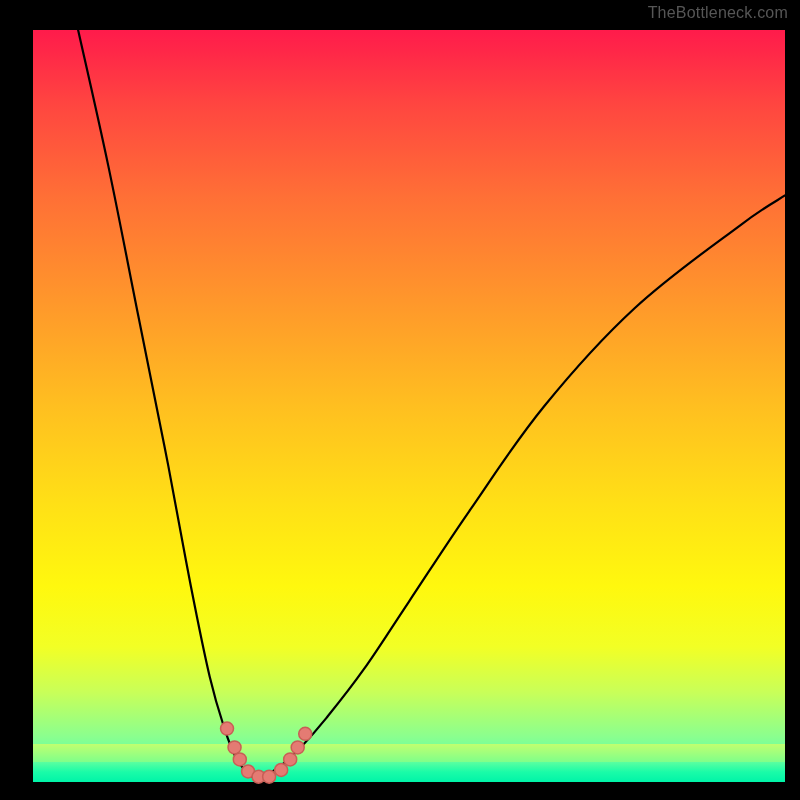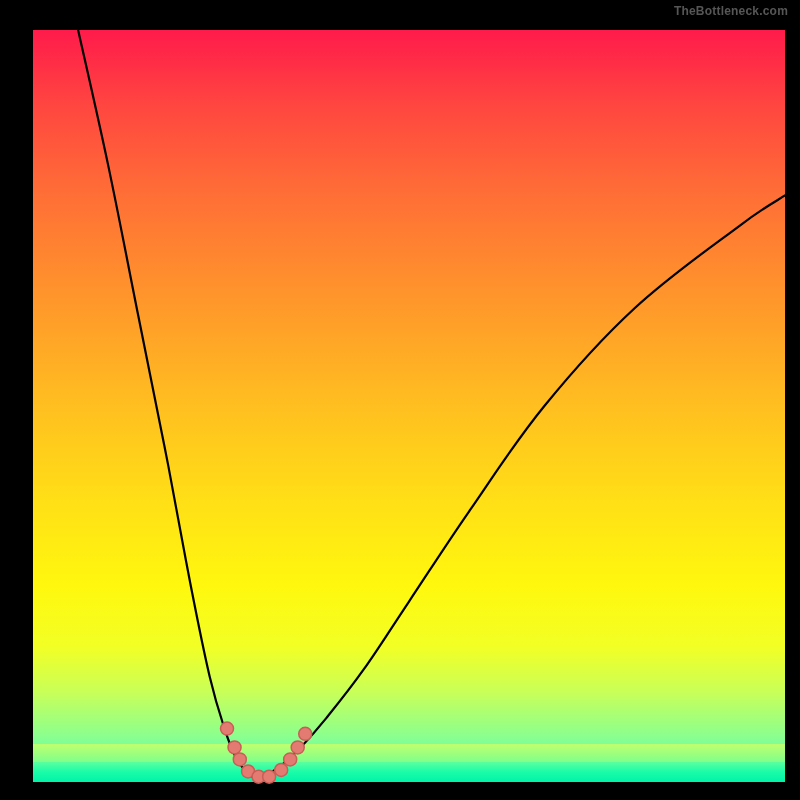--- a/index.html
+++ b/index.html
@@ -15,22 +15,22 @@
     position: relative;
     width: 800px;
     height: 800px;
     background: #000;
   }
   .watermark {
     position: absolute;
     top: 4px;
     right: 12px;
     color: #565656;
-    font-size: 12px;
-    font-weight: 700;
+    font-size: 16px;
+    font-weight: 400;
     letter-spacing: 0.2px;
     z-index: 10;
     user-select: none;
   }
   .plot {
     position: absolute;
     left: 33px;
     top: 30px;
     width: 752px;
     height: 752px;

